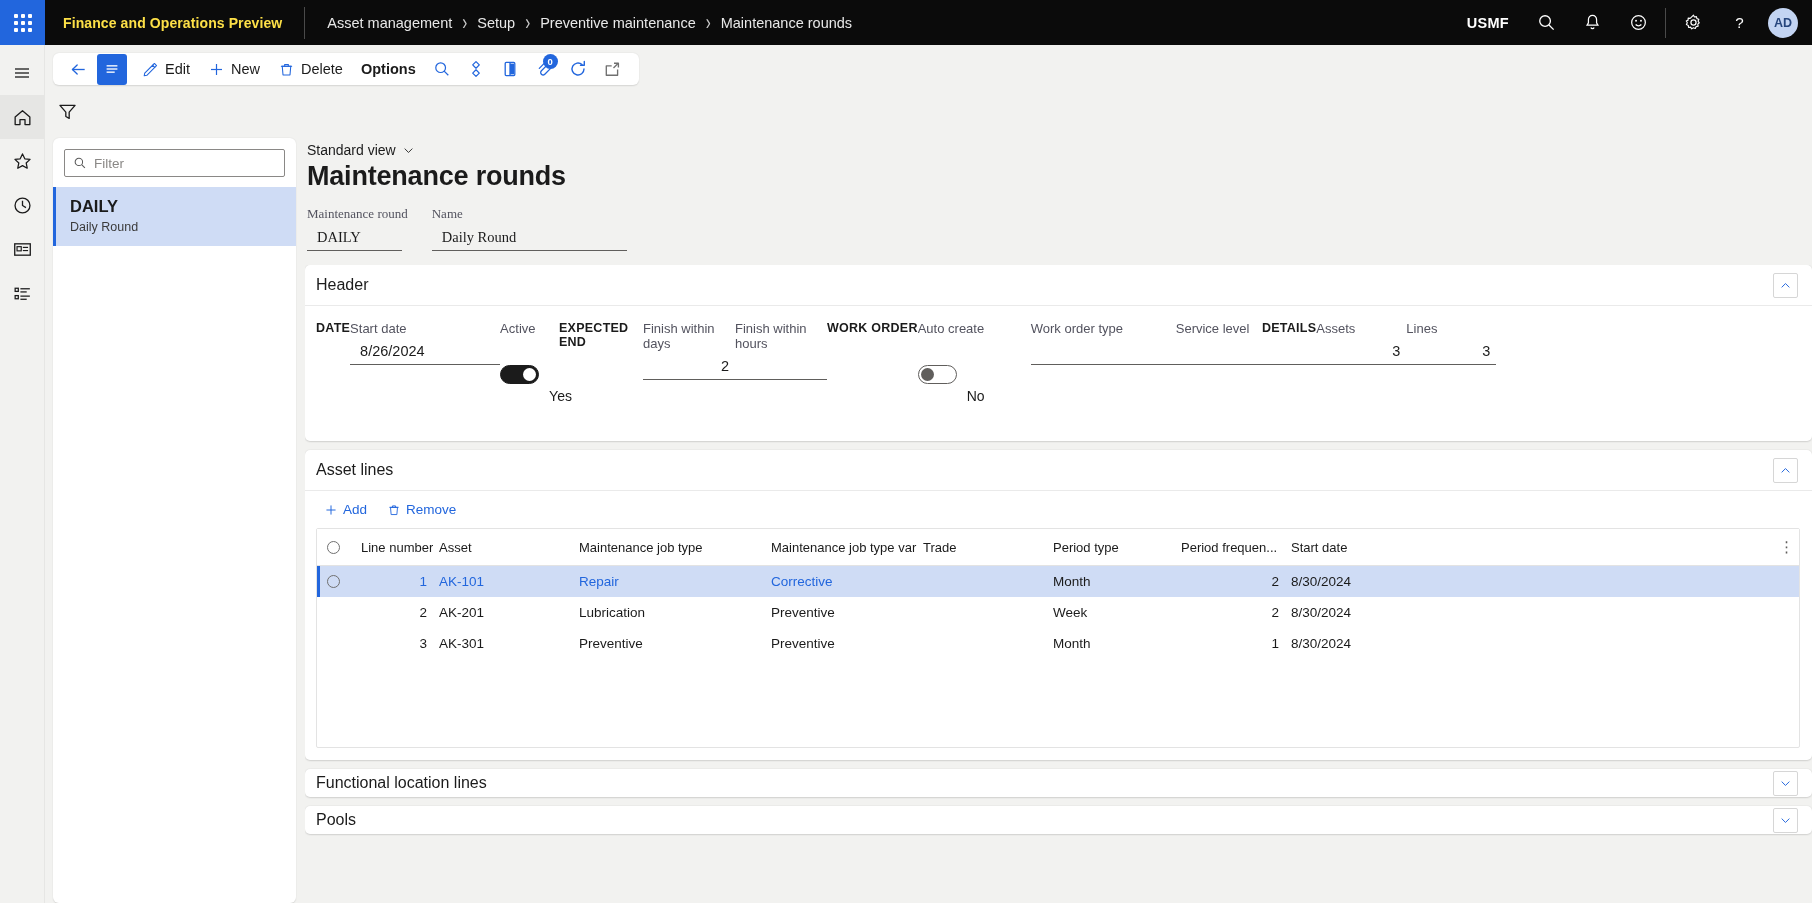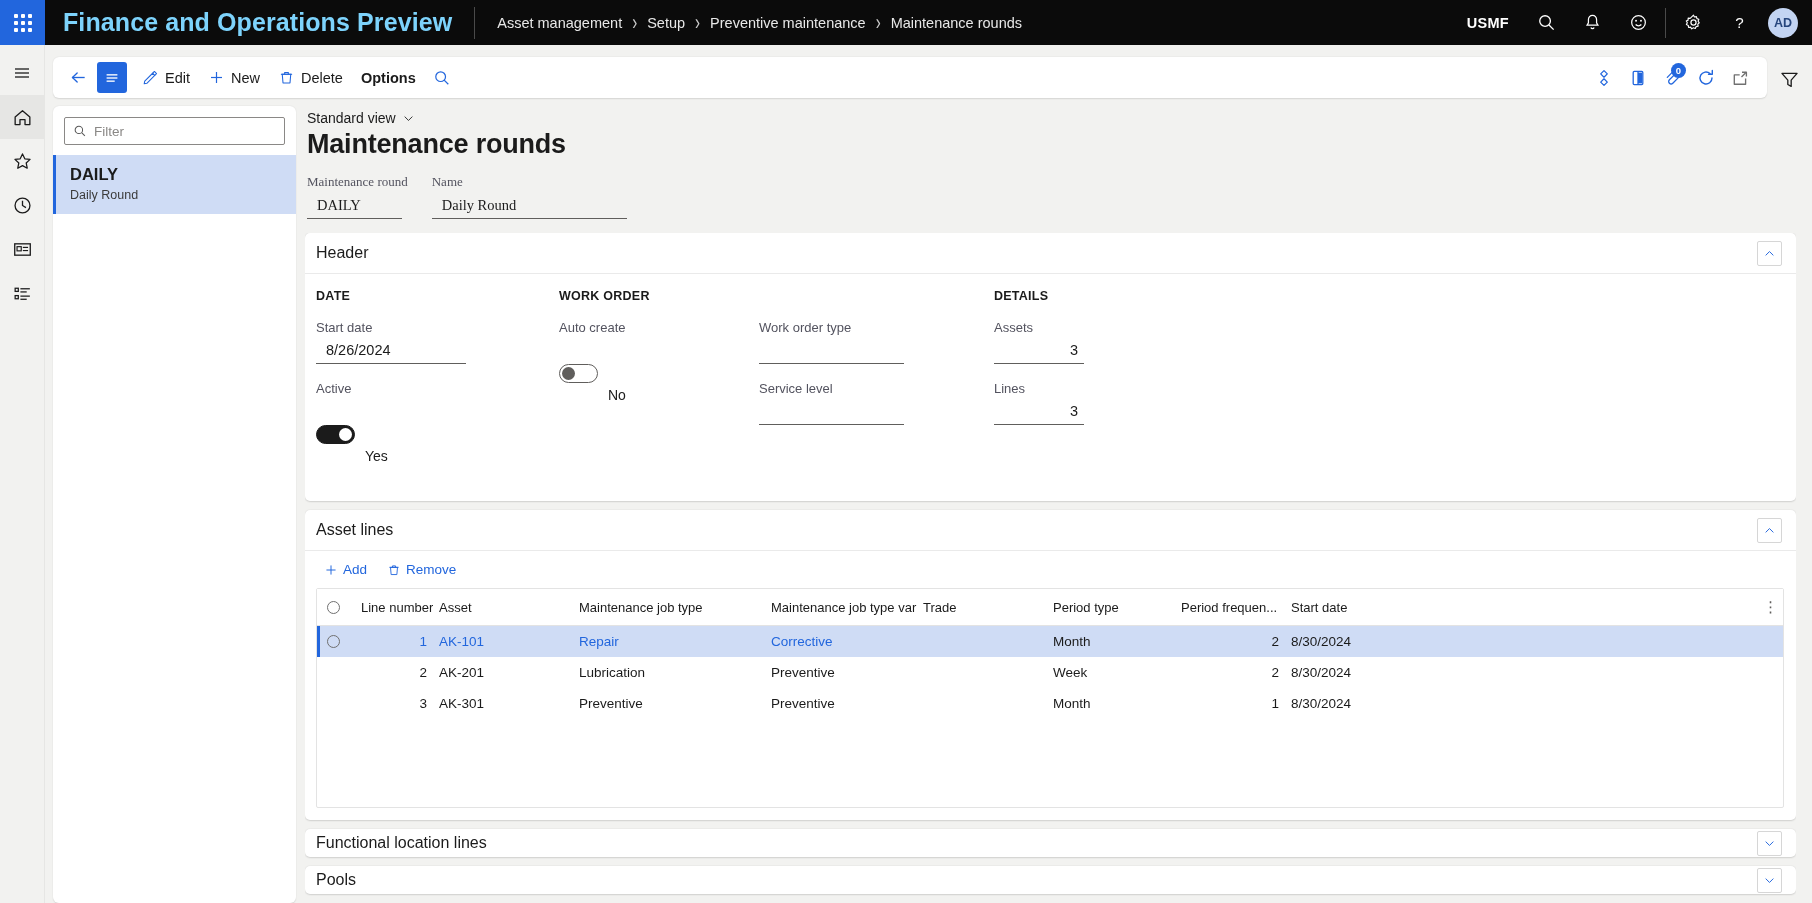--- a/index.html
+++ b/index.html
@@ -23,21 +23,21 @@
     background: #2266dd;
     display: flex; align-items: center; justify-content: center;
     cursor: pointer;
   }
   .waffle-grid {
     display: grid; grid-template-columns: repeat(3, 4px);
     grid-gap: 3px;
   }
   .waffle-grid i { width: 4px; height: 4px; background: #fff; border-radius: 1px; display: block; }
   .app-title {
-    font-size: 25px; font-weight: bold; color: #7dd3fc;
+    font-size: 14px; font-weight: bold; color: #fde047;
     padding: 0 22px 0 18px; letter-spacing: .1px;
     white-space: nowrap;
   }
   .topbar-divider { width: 1px; height: 32px; background: #4a4a4a; }
   .breadcrumb {
     display: flex; align-items: center; gap: 10px;
     padding-left: 22px; font-size: 14.5px; color: #e8e8e8;
     white-space: nowrap;
   }
   .breadcrumb .crumb { cursor: pointer; }
@@ -81,21 +81,21 @@
     width: 45px; height: 44px;
     display: flex; align-items: center; justify-content: center;
     cursor: pointer;
   }
   .rail-btn.active { background: #e6e6e4; }
 
   
   .main-col { flex: 1; display: flex; flex-direction: column; min-width: 0; }
 
   
-  .actionpane-row { display: flex; align-items: flex-end; padding: 8px 0 0 0; }
+  .actionpane-row { display: flex; align-items: flex-start; padding: 8px 0 0 0; flex-direction: column; }
   .actionpane {
     flex: 1;
     margin: 0 0 0 8px;
     height: 41px;
     background: #ffffff;
     border-radius: 6px;
     display: flex; align-items: center;
     padding: 0 10px 0 8px;
     box-shadow: 0 .3px 1.5px rgba(0,0,0,.12);
   }
@@ -124,21 +124,21 @@
     display: flex; align-items: center; justify-content: center;
   }
   .filter-rail {
     width: 45px; min-width: 45px;
     display: flex; align-items: flex-start; justify-content: center;
     padding-top: 12px;
   }
   .filter-rail .fbtn { cursor: pointer; padding: 4px; }
 
   
-  .content { flex: 1; display: flex; min-height: 0; padding: 8px 16px 0 8px; }
+  .content { flex: 1; display: flex; min-height: 0; padding: 8px 0 0 8px; }
 
   
   .listpanel {
     width: 243px; min-width: 243px;
     background: #fff;
     border-radius: 6px;
     box-shadow: 0 .3px 1.5px rgba(0,0,0,.12);
     display: flex; flex-direction: column;
     overflow: hidden;
   }
@@ -202,21 +202,21 @@
   .card-head.nosep { border-bottom: 0; }
   .card-title { font-size: 16px; color: #1b1b1b; flex: 1; }
   .collapse-btn {
     width: 25px; height: 25px; border: 1px solid #d6d6d6; border-radius: 2px;
     display: flex; align-items: center; justify-content: center; cursor: pointer;
     background: #fff;
   }
 
   
   .hdr-body { display: flex; padding: 15px 14px 20px 11px; }
-  .hdr-col { display: flex; flex-direction: column; }
+  .hdr-col { display: flex; flex-direction: row; }
   .hdr-col.c1 { width: 243px; }
   .hdr-col.c2 { width: 268px; }
   .hdr-col.c3 { width: 200px; }
   .hdr-col.c4 { width: 235px; }
   .hdr-col.c5 { width: 150px; }
   .grouphdr {
     font-size: 12.5px; font-weight: bold; color: #1b1b1b;
     letter-spacing: .25px; margin-bottom: 16px; height: 15px;
   }
   .grouphdr.blank { visibility: hidden; }
@@ -545,20 +545,31 @@
                   <div class="lbl">Active</div>
                   <div class="toggle-row">
                     <div class="toggle on">
                         <span class="knob"></span>
                       </div>
                     <span class="toggle-label">Yes</span>
                   </div>
                 </div>
               </div>
 
+              <div class="hdr-col c2">
+                <div class="grouphdr">EXPECTED END</div>
+                <div class="fld">
+                  <div class="lbl">Finish within days</div>
+                  <div class="inp num w-num">2</div>
+                </div>
+                <div class="fld">
+                  <div class="lbl">Finish within hours</div>
+                  <div class="inp num w-num empty"></div>
+                </div>
+              </div>
 
               <div class="hdr-col c3">
                 <div class="grouphdr">WORK ORDER</div>
                 <div class="fld">
                   <div class="lbl">Auto create</div>
                   <div class="toggle-row">
                     <div class="toggle">
                         <span class="knob"></span>
                       </div>
                     <span class="toggle-label">No</span>

